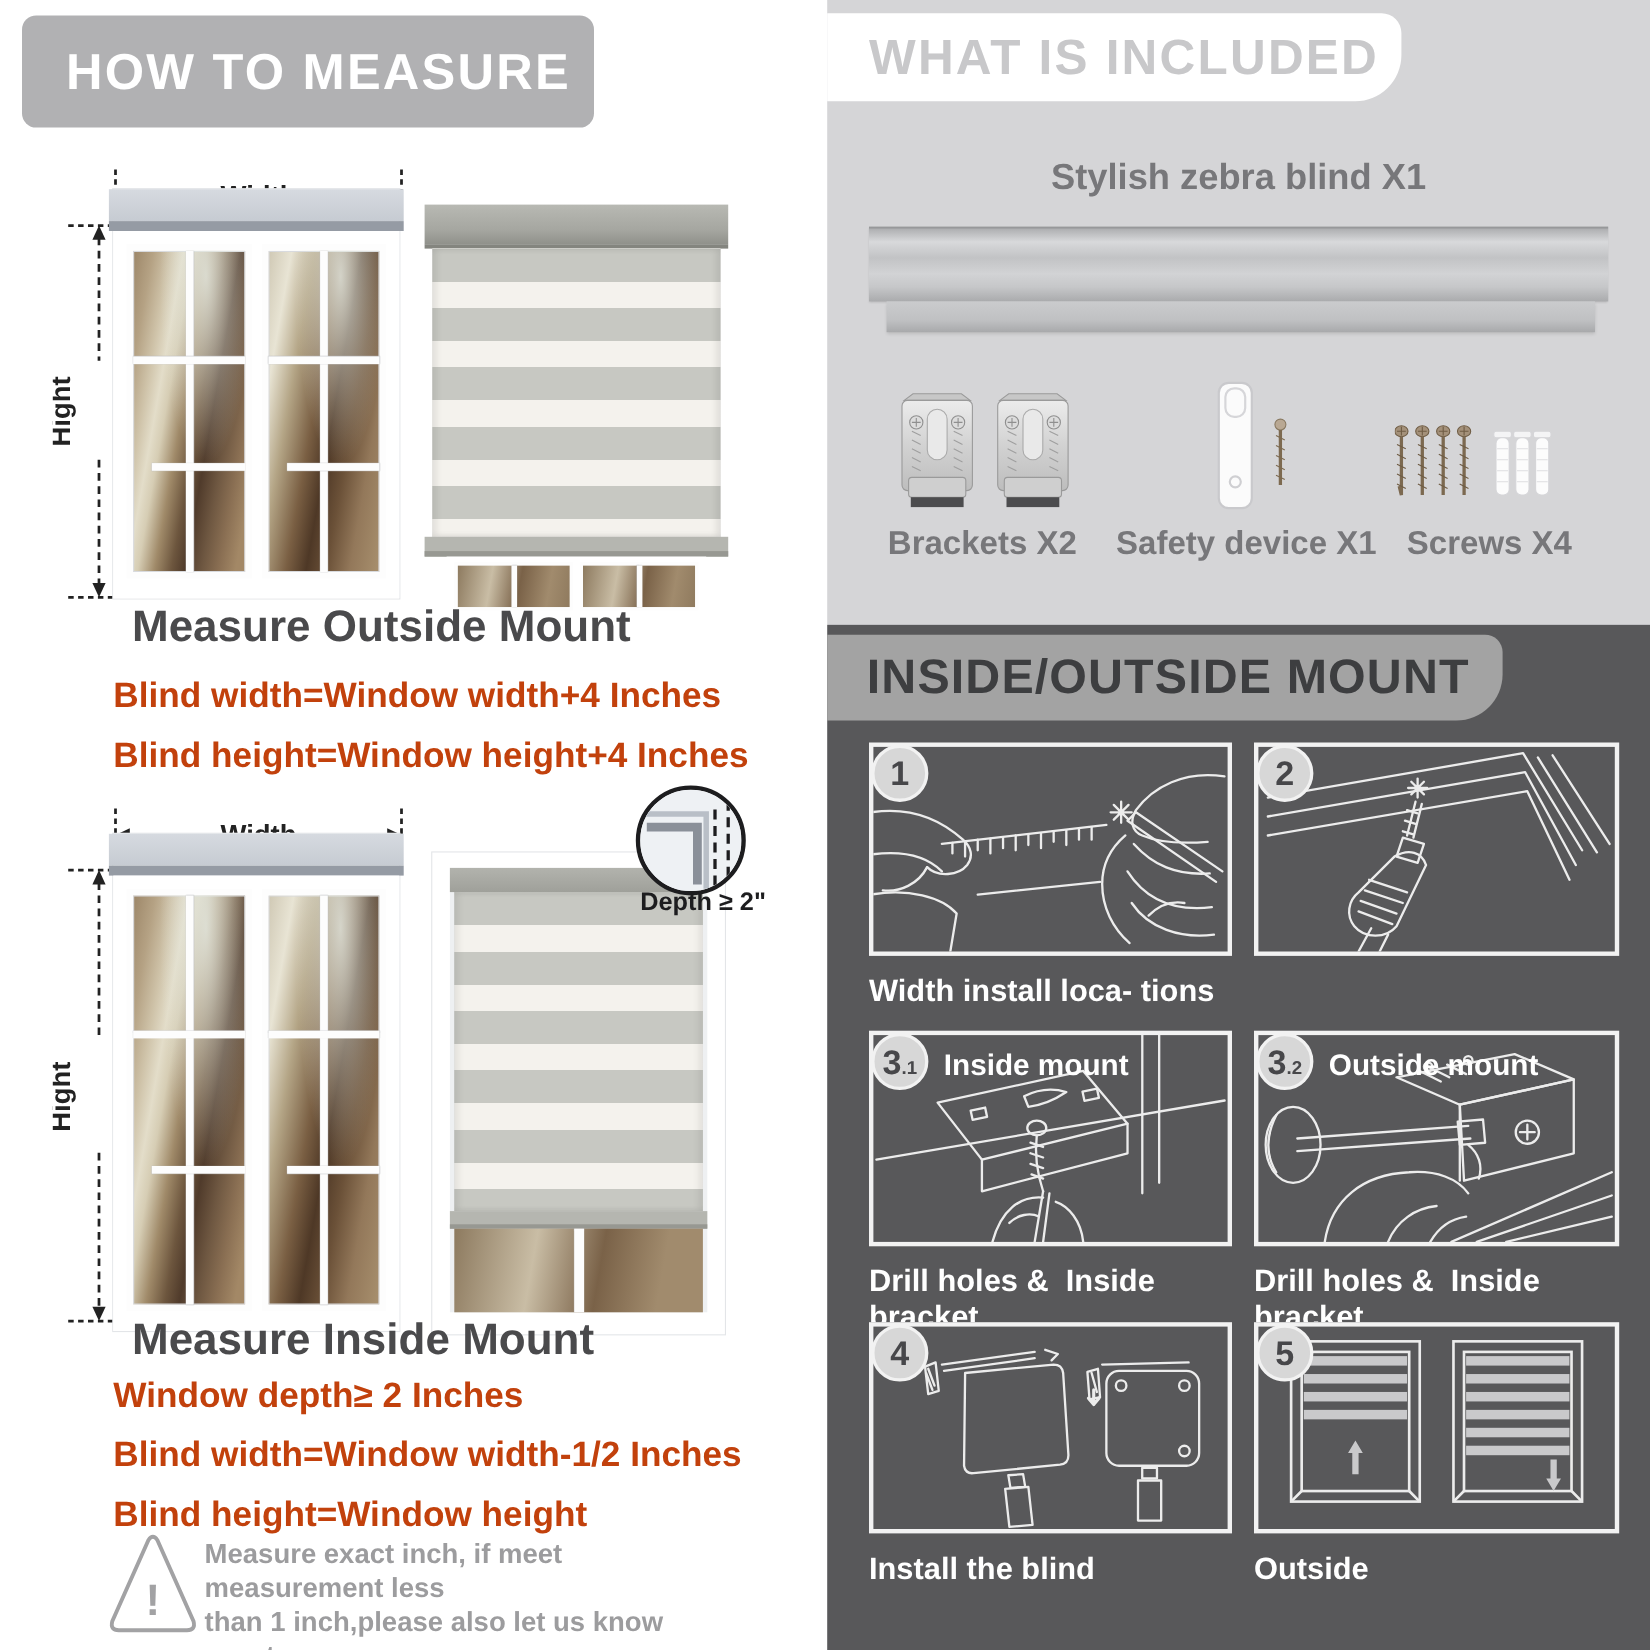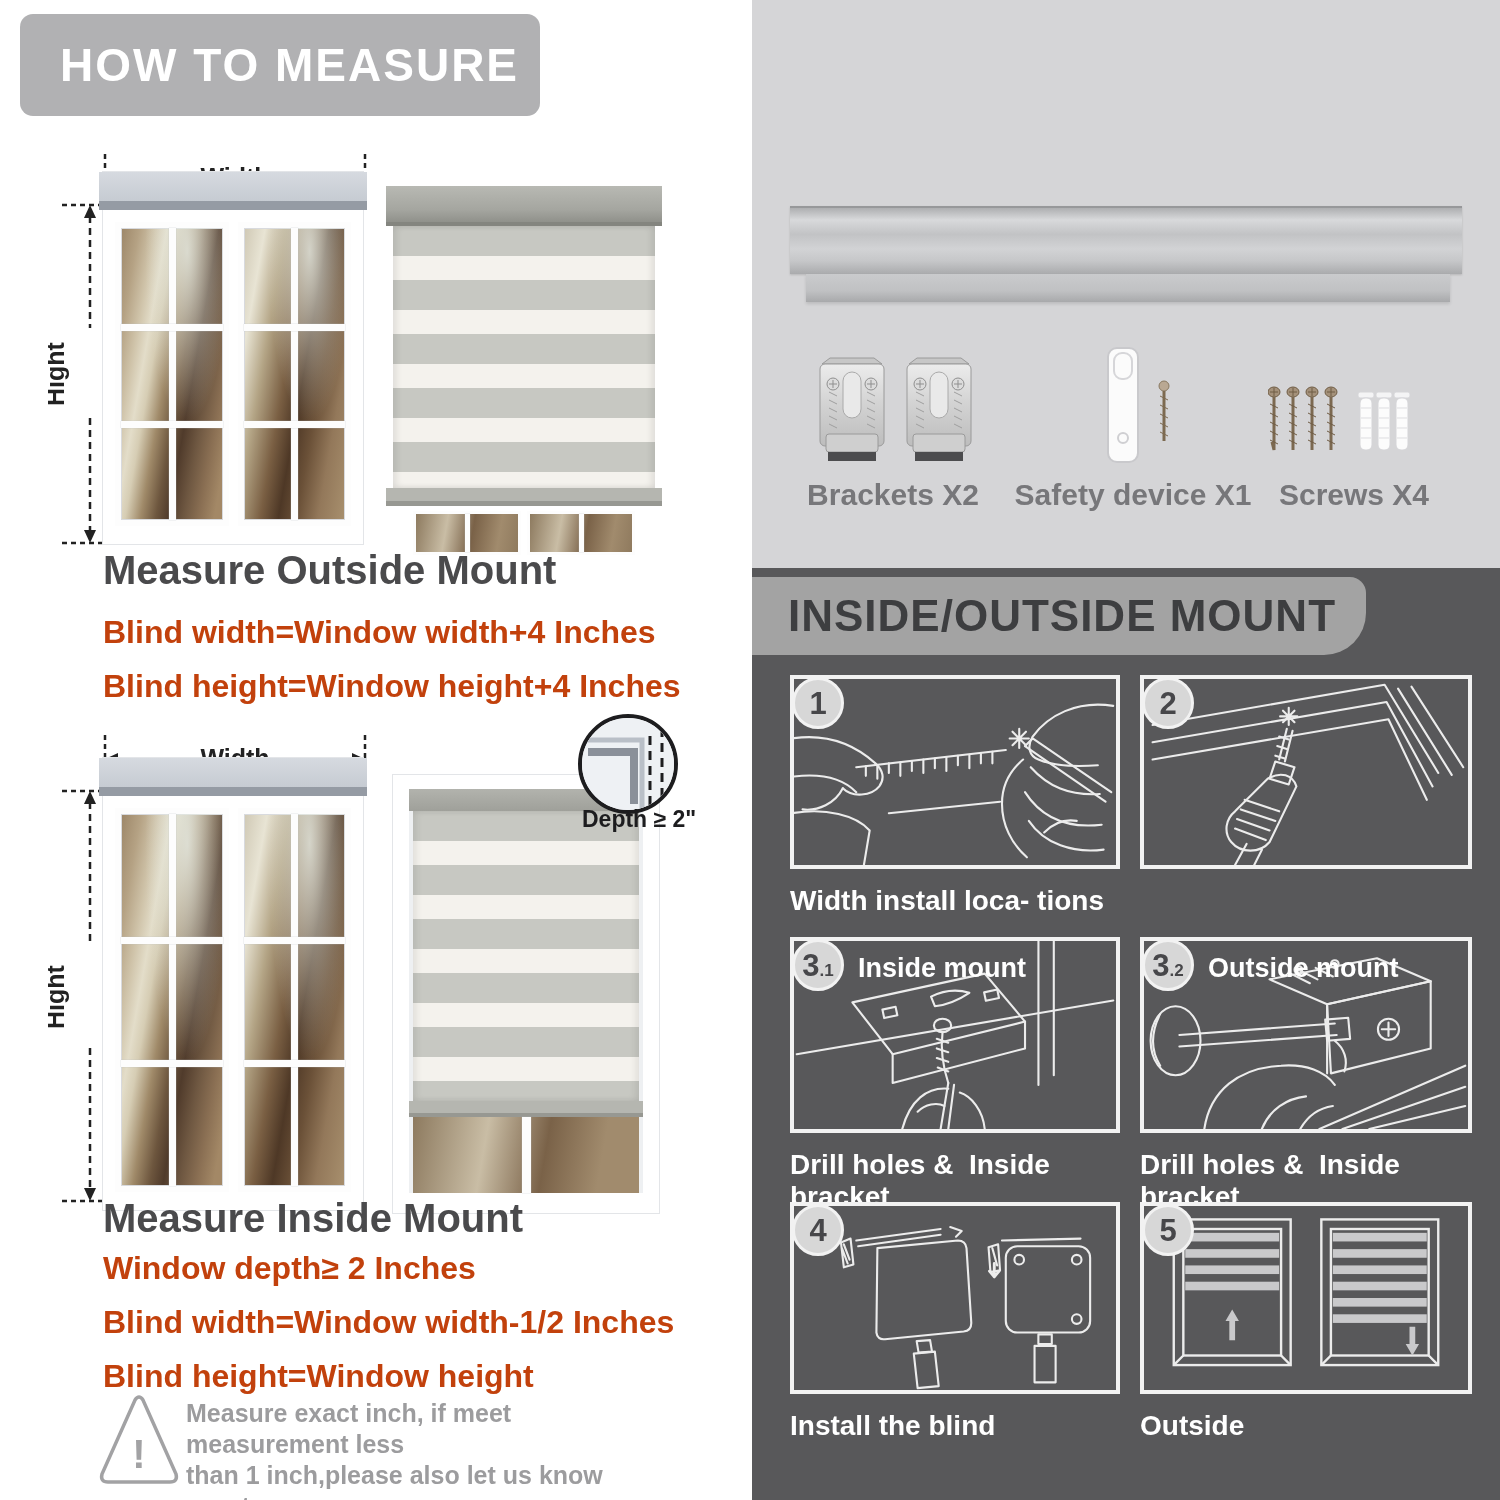--- a/index.html
+++ b/index.html
@@ -3,21 +3,21 @@
 <meta charset="utf-8">
 <style>
   html,body{margin:0;padding:0;background:#ffffff;}
   .page{position:relative;width:1500px;height:1500px;background:#ffffff;overflow:hidden;
         font-family:"Liberation Sans","DejaVu Sans",sans-serif;font-weight:bold;}
   .abs{position:absolute;}
 
   
   .banner-left{left:20px;top:14px;width:520px;height:102px;background:#b1b1b3;border-radius:13px;
                color:#ffffff;font-size:46px;letter-spacing:2px;line-height:102px;padding-left:40px;box-sizing:border-box;}
-  .h2{color:#4a4a4c;font-size:40px;}
+  .h2{color:#4a4a4c;font-size:40px;margin-left:17px;}
   .bodyline{color:#c2410c;font-size:32px;}
   .warn-text{color:#9c9c9e;font-size:25px;line-height:31px;font-weight:bold;}
 
   
   .window{background:#ffffff;box-shadow:0 0 0 1px #e3e5e8;}
   .lintel{position:absolute;left:-4px;right:-4px;top:0;height:38px;background:linear-gradient(#d6dae0,#c6cbd2);
           border-bottom:9px solid #959ba4;box-sizing:border-box;}
   .wframe{position:absolute;left:0;right:0;top:38px;bottom:0;background:#fff;padding:12px 12px 18px 12px;box-sizing:border-box;display:flex;gap:9px;}
   .sash{flex:1;position:relative;border:6px solid #fdfdfd;box-shadow:inset 0 0 0 1px #d8dade;
         background:linear-gradient(100deg,#9c8668 0%,#b5a284 12%,#cfc3a9 22%,#e3ddc9 30%,#d6cdb4 36%,#a08a69 46%,#6d563e 56%,#503b2b 64%,#6e5741 74%,#8a6f53 84%,#a38866 94%);}
@@ -225,21 +225,25 @@
     <text x="41" y="76" text-anchor="middle" font-size="40" fill="#a2a2a4">!</text>
   </svg>
   <div class="abs warn-text" style="left:186px;top:1398px;width:480px">
     <div>Measure exact inch, if meet measurement less</div>
     <div>than 1 inch,please also let us know exact</div>
 
   </div>
 
   <div class="abs panel-light"></div>
 
-
+  <div class="abs bar-included">
+    <span>WHAT IS INCLUDED</span>
+  </div>
+
+  <div class="abs blind-label">Stylish zebra blind X1</div>
 
   <div class="abs rail-main"></div>
   <div class="abs rail-lip"></div>
 
   <svg class="abs" style="left:816px;top:356px" width="72" height="112" viewBox="0 0 72 112">
     <defs>
       <linearGradient id="met" x1="0" y1="0" x2="0" y2="1">
         <stop offset="0" stop-color="#ececec"></stop>
           <stop offset=".5" stop-color="#d2d2d2"></stop>
           <stop offset="1" stop-color="#bdbdbd"></stop>

